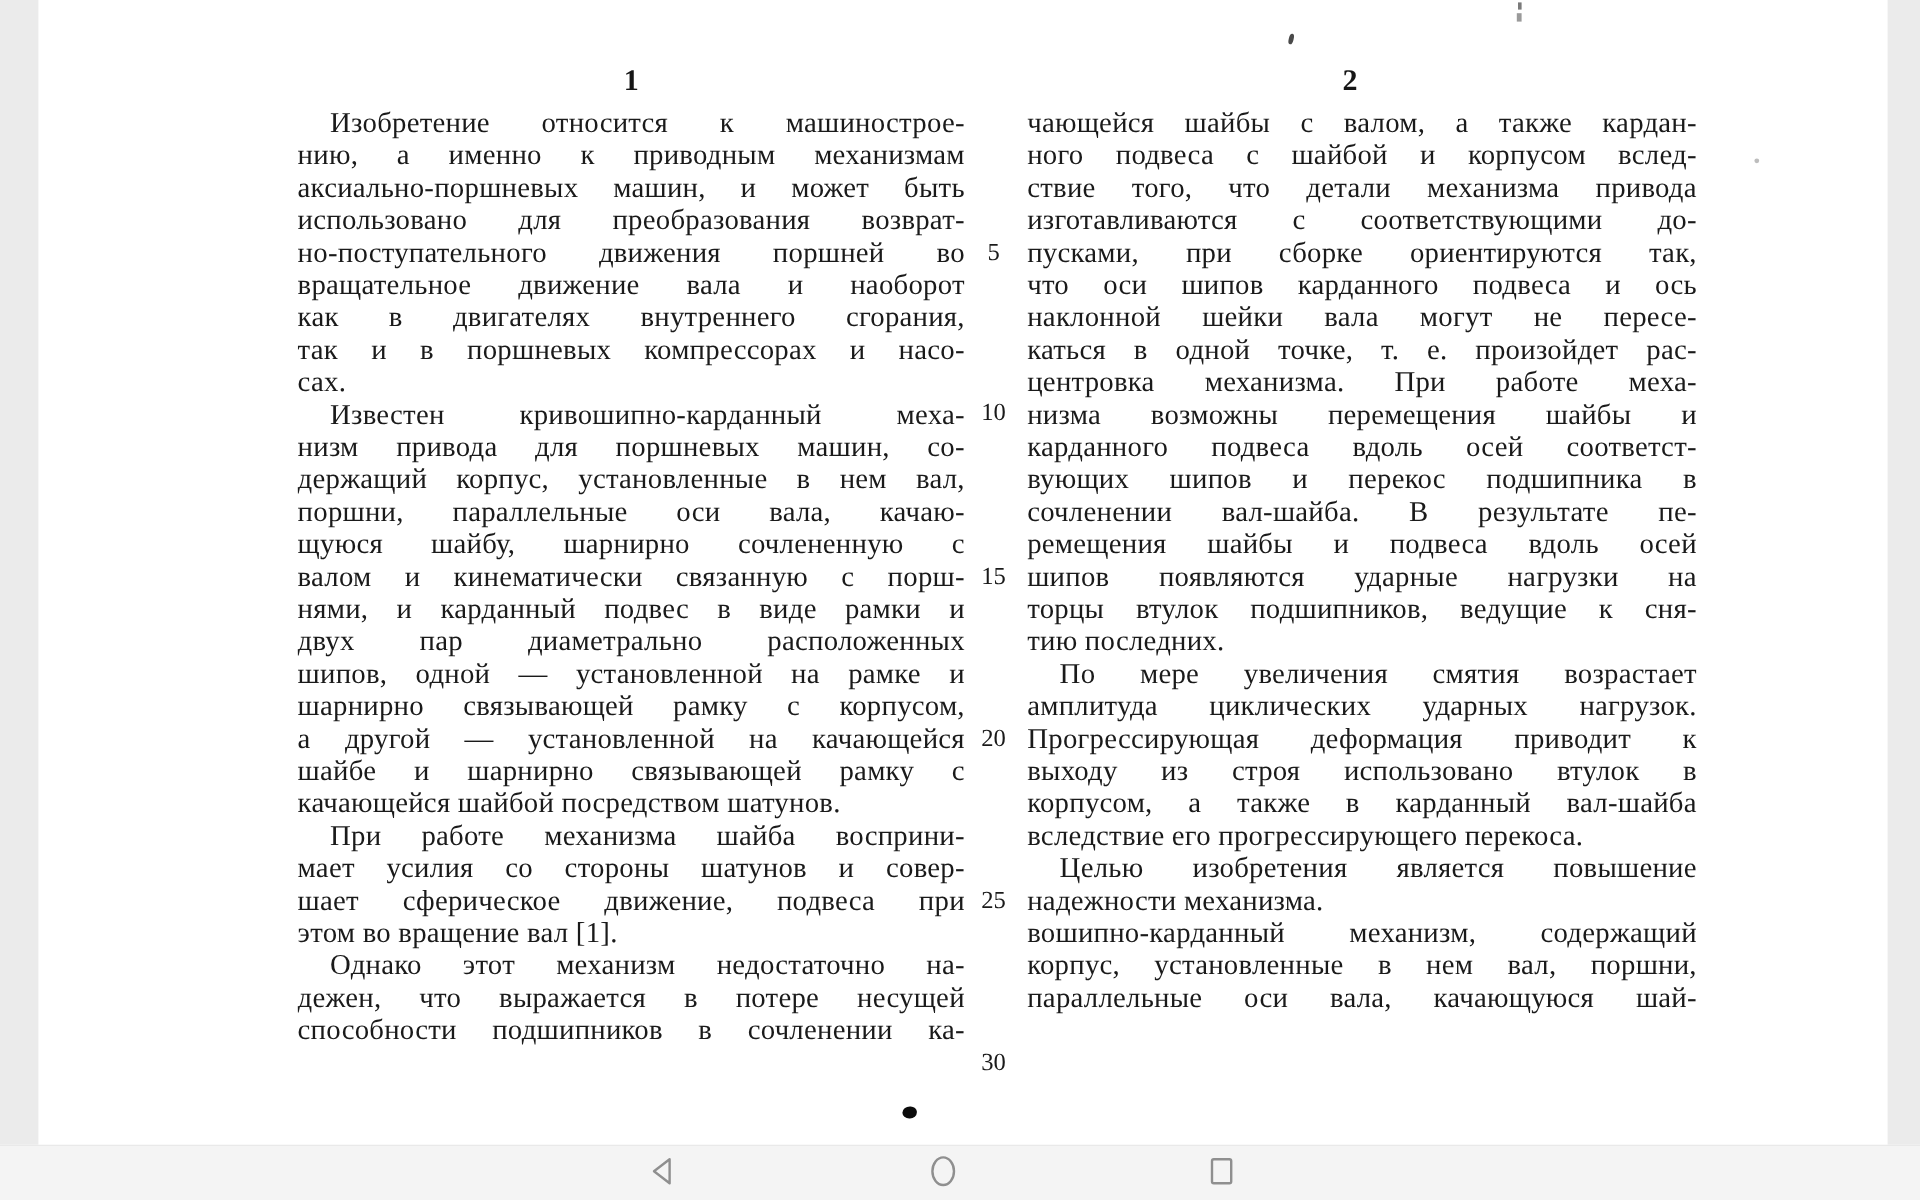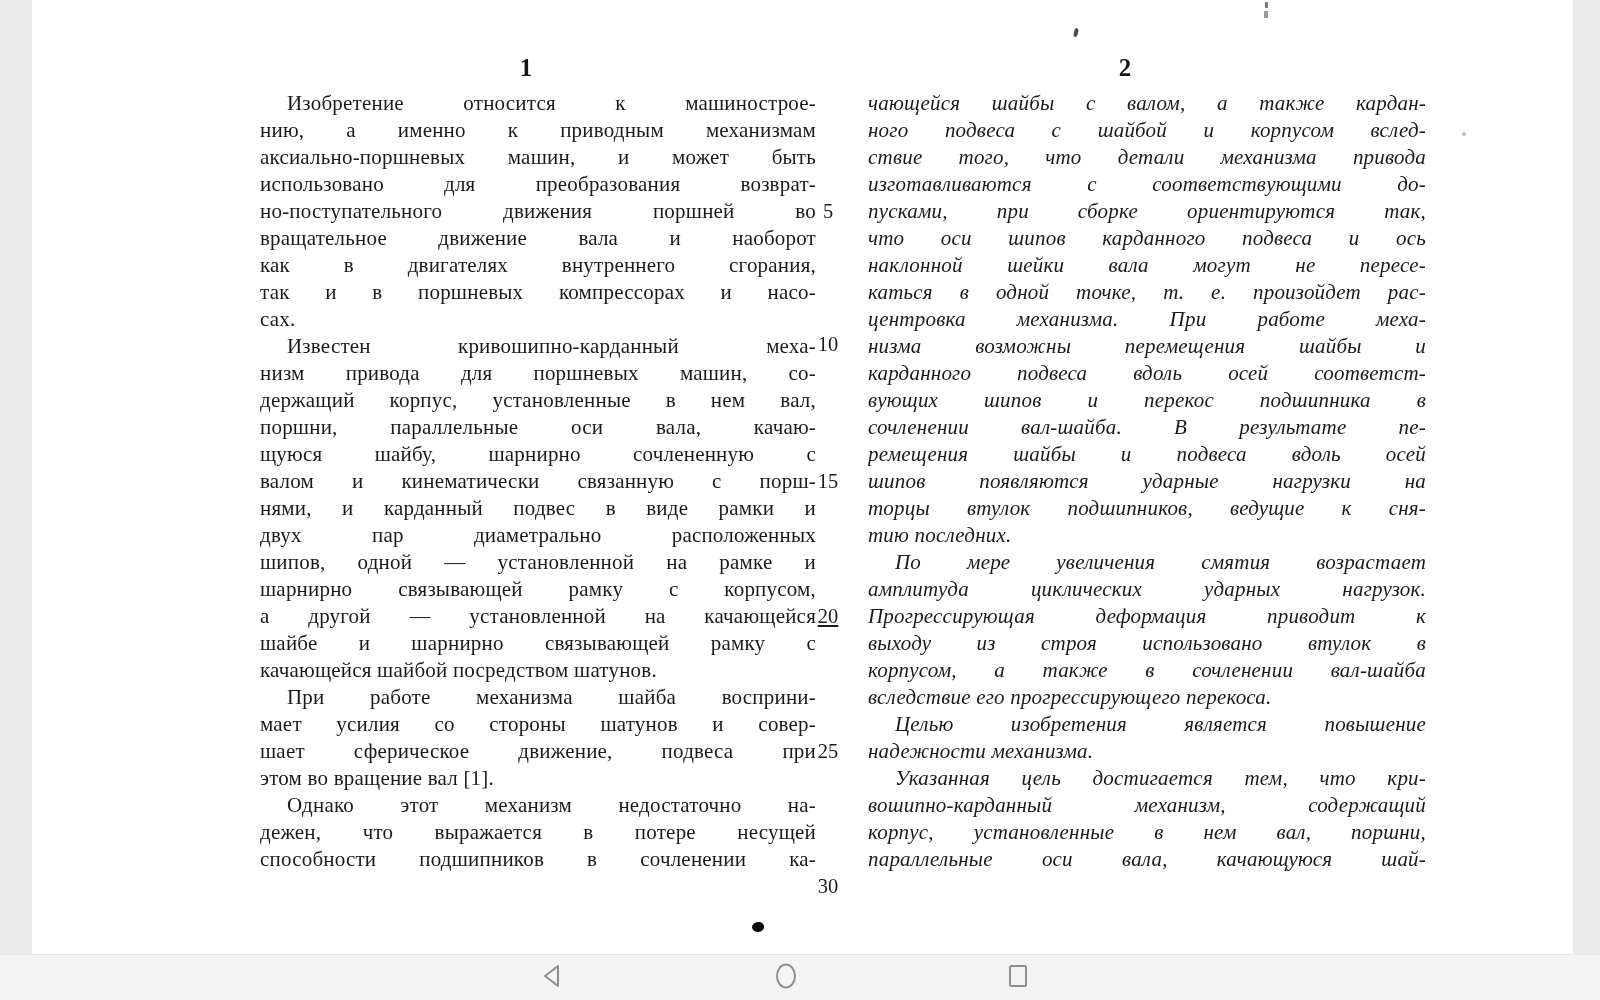--- a/index.html
+++ b/index.html
@@ -14,24 +14,24 @@
 
   .page-num{
     position:absolute;top:54px;height:28px;line-height:28px;
     font-size:25px;font-weight:bold;color:#161616;text-align:center;
   }
   #pn1{left:248px;width:556px;}
   #pn2{left:846px;width:558px;}
 
   .col{
     position:absolute;top:90px;color:#1a1a1a;
-    font-size:21px;letter-spacing:0.2px;margin-left:12px;
+    font-size:24px;letter-spacing:0.2px;
   }
   .col.left-col{left:248px;width:556px;}
-  .col.right-col{left:856px;width:558px;font-style:italic;}
+  .col.right-col{left:856px;width:558px;}
   .tline{
     height:27px;line-height:27px;overflow:hidden;
     text-align:justify;text-align-last:justify;
   }
   .tline.indent{padding-left:27px;}
   .tline.pend{text-align-last:left;}
 
   .gutter{position:absolute;left:804px;top:90px;width:48px;height:820px;}
   .gnum{
     position:absolute;left:0;width:48px;height:27px;line-height:27px;
@@ -100,21 +100,21 @@
       <div class="tline pend">этом во вращение вал [1].</div>
       <div class="tline indent">Однако этот механизм недостаточно на-</div>
       <div class="tline">дежен, что выражается в потере несущей</div>
       <div class="tline">способности подшипников в сочленении ка-</div>
     </div>
 
   <div class="gutter">
       <div class="gnum" style="top: 108px;">5</div>
       <div class="gnum" style="top: 241px;">10</div>
       <div class="gnum" style="top: 378px;">15</div>
-      <div class="gnum" style="top: 513px; text-decoration: underline;">20</div>
+      <div class="gnum" style="top: 513px;">20</div>
       <div class="gnum" style="top: 648px;">25</div>
       <div class="gnum" style="top: 783px;">30</div>
     </div>
 
   <div class="col right-col">
       <div class="tline">чающейся шайбы с валом, а также кардан-</div>
       <div class="tline">ного подвеса с шайбой и корпусом вслед-</div>
       <div class="tline">ствие того, что детали механизма привода</div>
       <div class="tline">изготавливаются с соответствующими до-</div>
       <div class="tline">пусками, при сборке ориентируются так,</div>
@@ -127,25 +127,24 @@
       <div class="tline">вующих шипов и перекос подшипника в</div>
       <div class="tline">сочленении вал-шайба. В результате пе-</div>
       <div class="tline">ремещения шайбы и подвеса вдоль осей</div>
       <div class="tline">шипов появляются ударные нагрузки на</div>
       <div class="tline">торцы втулок подшипников, ведущие к сня-</div>
       <div class="tline pend">тию последних.</div>
       <div class="tline indent">По мере увеличения смятия возрастает</div>
       <div class="tline">амплитуда циклических ударных нагрузок.</div>
       <div class="tline">Прогрессирующая деформация приводит к</div>
       <div class="tline">выходу из строя использовано втулок в</div>
-      <div class="tline">корпусом, а также в сочленении вал-шайба</div>
+      <div class="tline">корпусом, а также в карданный вал-шайба</div>
       <div class="tline pend">вследствие его прогрессирующего перекоса.</div>
       <div class="tline indent">Целью изобретения является повышение</div>
       <div class="tline pend">надежности механизма.</div>
-      <div class="tline indent">Указанная цель достигается тем, что кри-</div>
       <div class="tline">вошипно-карданный механизм, содержащий</div>
       <div class="tline">корпус, установленные в нем вал, поршни,</div>
       <div class="tline">параллельные оси вала, качающуюся шай-</div>
     </div>
 
   <div class="artifact ink-dot"></div>
   <div class="artifact speck-a"></div>
   <div class="artifact speck-b"></div>
   <div class="artifact apostrophe"></div>
   <div class="artifact faint-dot"></div>

